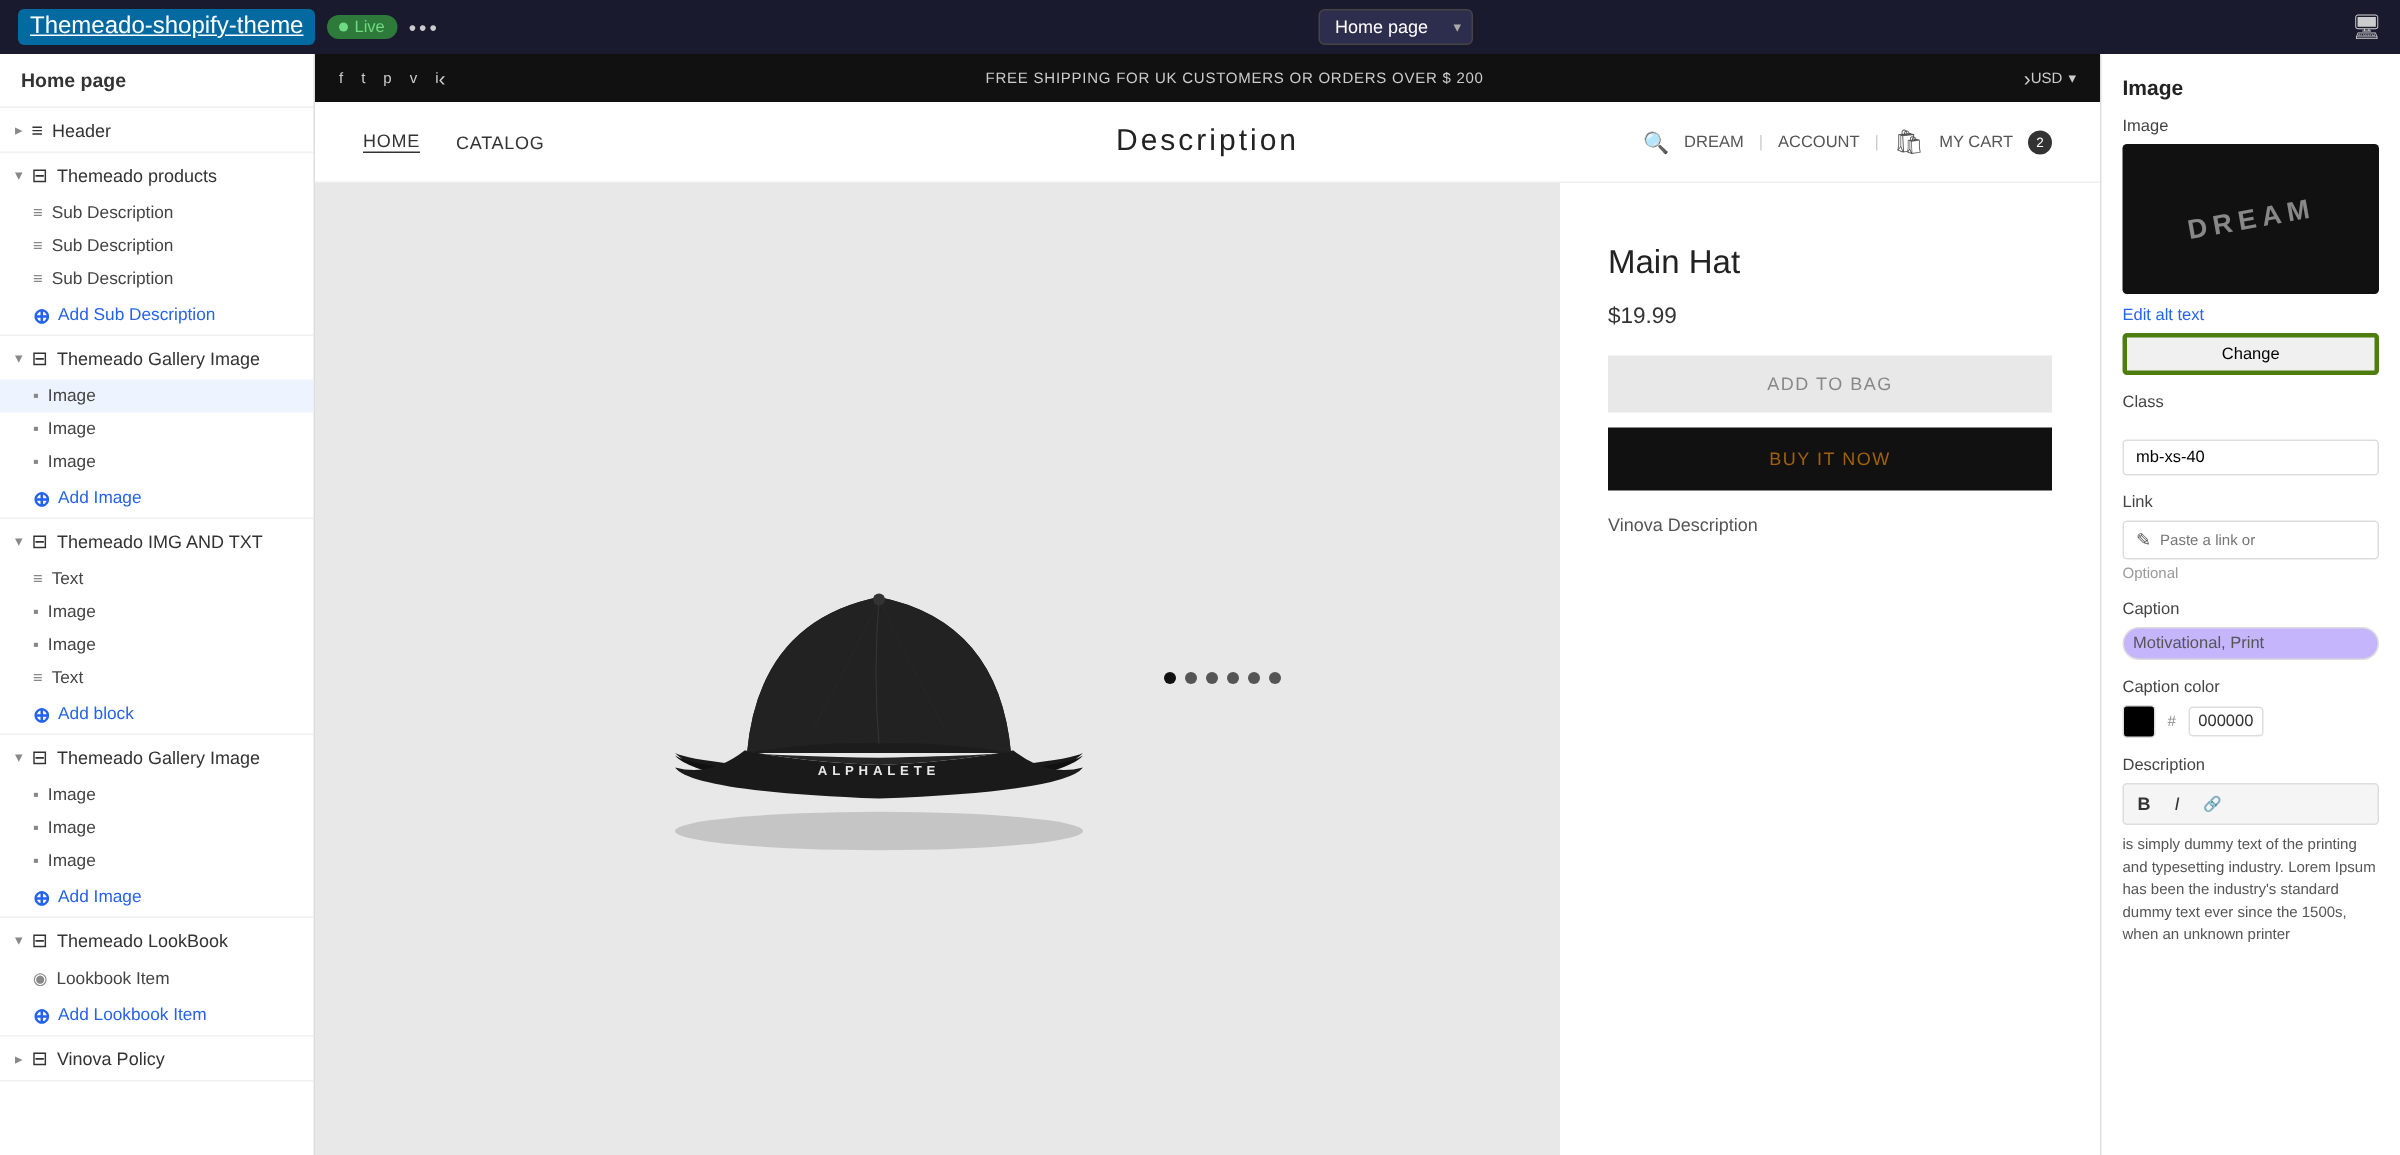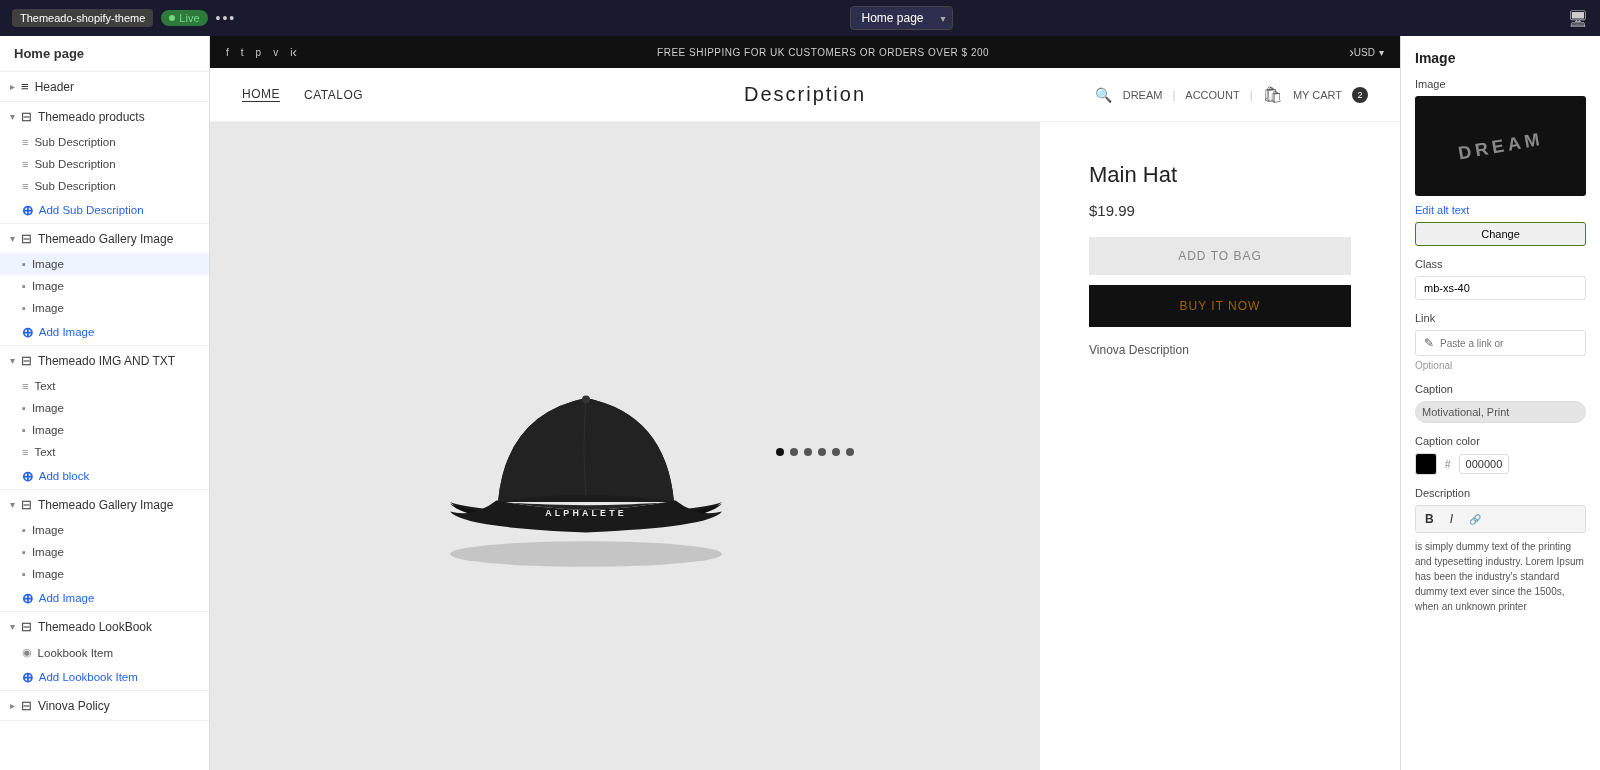--- a/index.html
+++ b/index.html
@@ -1,21 +1,21 @@
 <!DOCTYPE html>
 <html><head>
   <meta charset="utf-8">
   <style>
     * { box-sizing: border-box; margin: 0; padding: 0; }
     body { font-family: -apple-system, BlinkMacSystemFont, 'Segoe UI', sans-serif; background: #f0f0f0; display: flex; flex-direction: column; height: 770px; overflow: hidden; font-size: 12px; }
 
     
     .top-bar { height: 36px; background: #1a1a2e; display: flex; align-items: center; justify-content: space-between; padding: 0 12px; color: #ccc; flex-shrink: 0; }
     .top-bar-left { display: flex; align-items: center; gap: 8px; }
-    .site-badge { background: #404040; border-radius: 4px; padding: 3px 8px; font-size: 11px; color: #fff; }
+    .site-badge { background: #0369a1; border-radius: 4px; padding: 3px 8px; font-size: 16px; color: #fff; text-decoration: underline; }
     .live-badge { background: #2d7a3a; color: #6fda82; border-radius: 10px; padding: 2px 8px; font-size: 11px; display: flex; align-items: center; gap: 4px; }
     .live-dot { width: 6px; height: 6px; border-radius: 50%; background: #6fda82; }
     .top-bar-center { flex: 1; display: flex; justify-content: center; }
     .page-select { background: #2d2d4e; border: 1px solid #444; color: #fff; padding: 4px 28px 4px 10px; border-radius: 4px; font-size: 12px; appearance: none; cursor: pointer; }
     .page-select-wrap { position: relative; display: flex; align-items: center; }
     .page-select-wrap::after { content: '▾'; position: absolute; right: 8px; color: #aaa; pointer-events: none; font-size: 10px; }
     .top-bar-right { display: flex; align-items: center; gap: 8px; }
     .monitor-icon { color: #ccc; font-size: 16px; cursor: pointer; }
 
     
@@ -54,39 +54,39 @@
     .store-content { display: flex; flex: 1; overflow: hidden; position: relative; }
     .product-image-area { flex: 1; background: #e8e8e8; display: flex; align-items: center; justify-content: center; flex-direction: row; position: relative; min-height: 0; }
     .product-image-placeholder { width: 380px; height: 440px; display: flex; align-items: center; justify-content: center; position: relative; }
     
     .hat-svg { width: 320px; height: auto; }
 
     .carousel-dots { display: flex; gap: 6px; margin-top: 12px; }
     .dot { width: 8px; height: 8px; border-radius: 50%; background: #555; }
     .dot.active { background: #111; }
 
-    .product-info { width: 360px; padding: 40px 49px; background: #fff; display: flex; flex-direction: column; gap: 10px; overflow-y: auto; flex-shrink: 0; }
+    .product-info { width: 360px; padding: 40px 32px; background: #fff; display: flex; flex-direction: column; gap: 10px; overflow-y: auto; flex-shrink: 0; }
     .product-title { font-size: 22px; font-weight: 500; color: #222; }
     .product-price { font-size: 15px; color: #333; margin-top: 4px; }
     .btn-add-to-bag { background: #e8e8e8; color: #888; padding: 12px; text-align: center; font-size: 12px; letter-spacing: 1px; text-transform: uppercase; cursor: pointer; border: none; width: 100%; margin-top: 8px; }
     .btn-buy-now { background: #111; color: #a16207; padding: 14px; text-align: center; font-size: 12px; letter-spacing: 1px; text-transform: uppercase; cursor: pointer; border: none; width: 100%; }
     .vendor-desc { font-size: 12px; color: #555; margin-top: 6px; }
     .feature-list { list-style: none; padding: 0; margin-top: 4px; }
     .feature-list li { font-size: 11px; color: #444; padding: 3px 0; display: flex; align-items: flex-start; gap: 6px; letter-spacing: 0.5px; text-transform: uppercase; }
     .feature-list li::before { content: '•'; color: #333; }
 
     
     .right-sidebar { width: 200px; background: #fff; border-left: 1px solid #ddd; overflow-y: auto; flex-shrink: 0; padding: 14px; }
     .right-sidebar-title { font-size: 14px; font-weight: 600; color: #222; margin-bottom: 12px; }
     .right-field-label { font-size: 11px; color: #444; font-weight: 500; margin-bottom: 6px; margin-top: 12px; }
     .image-preview-box { width: 100%; height: 100px; background: #111; border-radius: 3px; overflow: hidden; display: flex; align-items: center; justify-content: center; color: #ccc; font-size: 10px; position: relative; }
     .image-preview-box .dream-text { position: absolute; color: rgba(255,255,255,0.5); font-size: 18px; font-weight: bold; letter-spacing: 4px; transform: rotate(-10deg); }
     .edit-alt-text { font-size: 11px; color: #2563eb; cursor: pointer; margin-top: 8px; display: block; }
-    .change-btn { background: #f0f0f0; border: 1px solid #4d7c0f; border-radius: 3px; padding: 5px 10px; font-size: 11px; cursor: pointer; width: 100%; margin-top: 6px; text-align: center; }
-    .class-input { border: 1px solid #ddd; border-radius: 3px; padding: 5px 8px; font-size: 11px; width: 100%; margin-top: 0; }
+    .change-btn { background: #f0f0f0; border: 3px solid #4d7c0f; border-radius: 3px; padding: 5px 10px; font-size: 11px; cursor: pointer; width: 100%; margin-top: 6px; text-align: center; }
+    .class-input { border: 1px solid #ddd; border-radius: 3px; padding: 5px 8px; font-size: 11px; width: 100%; margin-top: 13px; }
     .link-row { display: flex; align-items: center; gap: 6px; border: 1px solid #ddd; border-radius: 3px; padding: 5px 8px; margin-top: 4px; }
     .link-row .link-icon { font-size: 12px; color: #555; }
     .link-input { border: none; outline: none; font-size: 10px; color: #999; flex: 1; }
     .optional-text { font-size: 10px; color: #999; margin-top: 4px; }
     .caption-color-row { display: flex; align-items: center; gap: 8px; margin-top: 6px; }
     .color-swatch { width: 22px; height: 22px; border-radius: 3px; border: 1px solid #ddd; flex-shrink: 0; }
     .color-value { font-size: 11px; color: #333; border: 1px solid #ddd; border-radius: 3px; padding: 3px 6px; }
     .description-toolbar { display: flex; gap: 6px; margin-top: 6px; padding: 4px; background: #f5f5f5; border: 1px solid #ddd; border-radius: 3px; }
     .desc-tool-btn { background: none; border: none; font-size: 12px; font-weight: bold; cursor: pointer; color: #333; padding: 2px 5px; }
     .desc-text { font-size: 10px; color: #555; margin-top: 6px; line-height: 1.5; }
@@ -360,21 +360,21 @@
     <input class="class-input" value="mb-xs-40" style="">
 
     <div class="right-field-label">Link</div>
     <div class="link-row">
       <span class="link-icon">✎</span>
       <input class="link-input" placeholder="Paste a link or" style="">
     </div>
     <div class="optional-text">Optional</div>
 
     <div class="right-field-label">Caption</div>
-    <div style="font-size:11px;color:#555;background:#e5e5e5;padding:4px 6px;border:1px solid #ddd;border-radius:11px;margin-top:4px;">Motivational, Print</div>
+    <div style="font-size:11px;color:#555;background:#c4b5fd;padding:4px 6px;border:1px solid #ddd;border-radius:11px;margin-top:4px;">Motivational, Print</div>
 
     <div class="right-field-label">Caption color</div>
     <div class="caption-color-row">
       <div class="color-swatch" style="background:#000000;"></div>
       <span style="font-size:10px;color:#888;">#</span>
       <span class="color-value">000000</span>
     </div>
 
     <div class="right-field-label">Description</div>
     <div class="description-toolbar">

